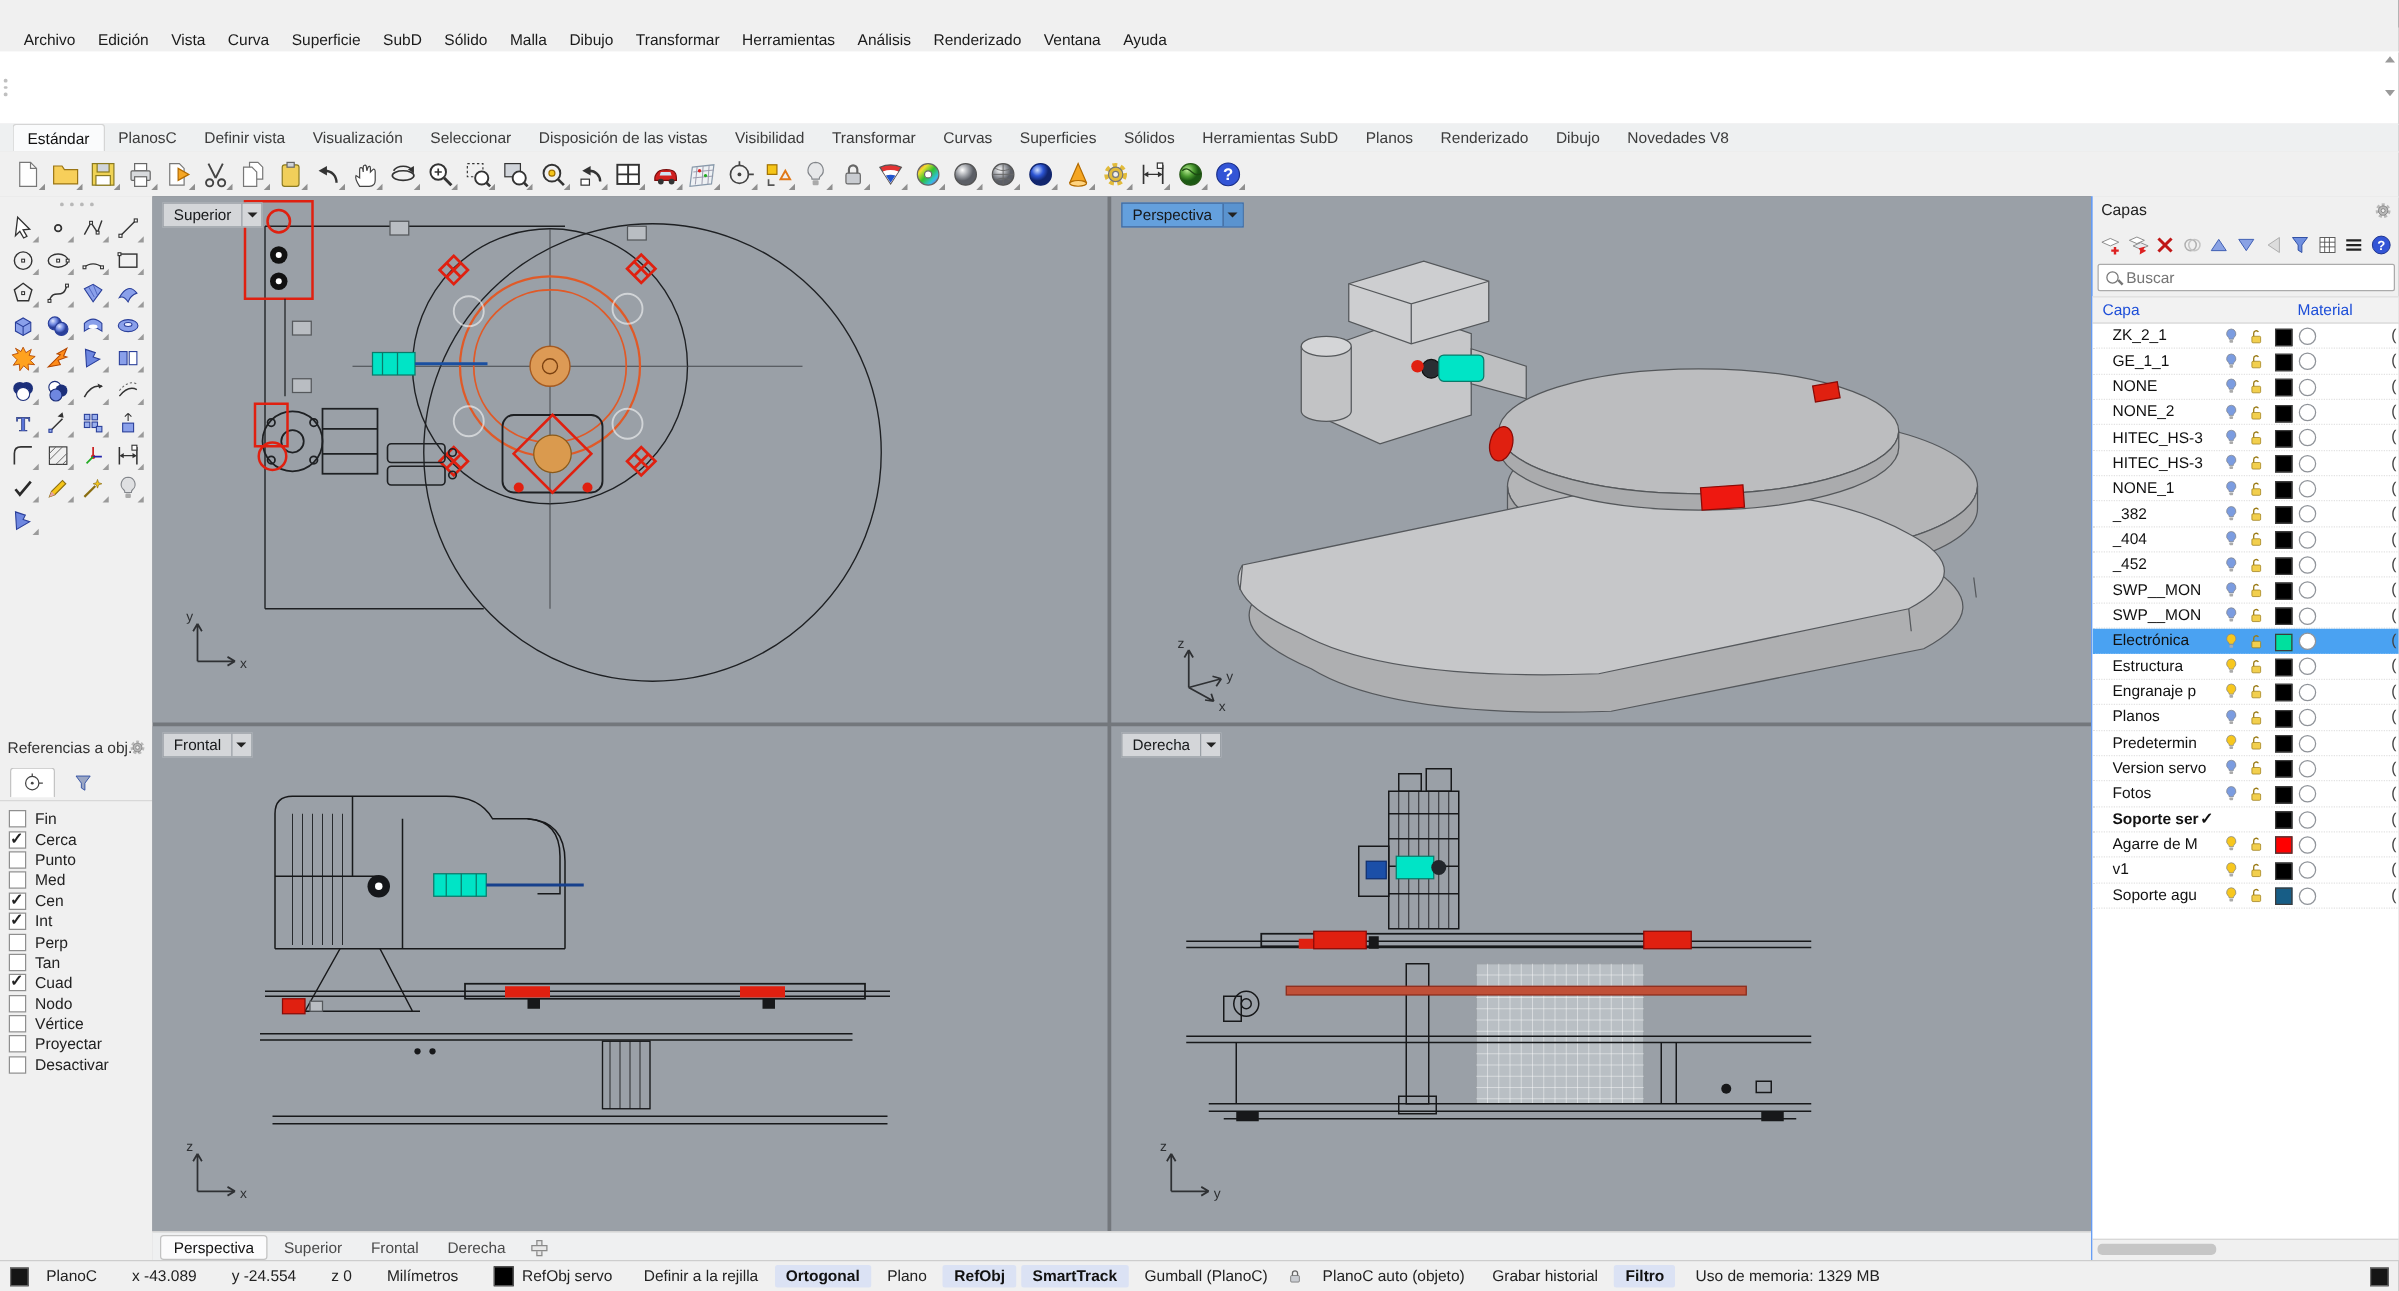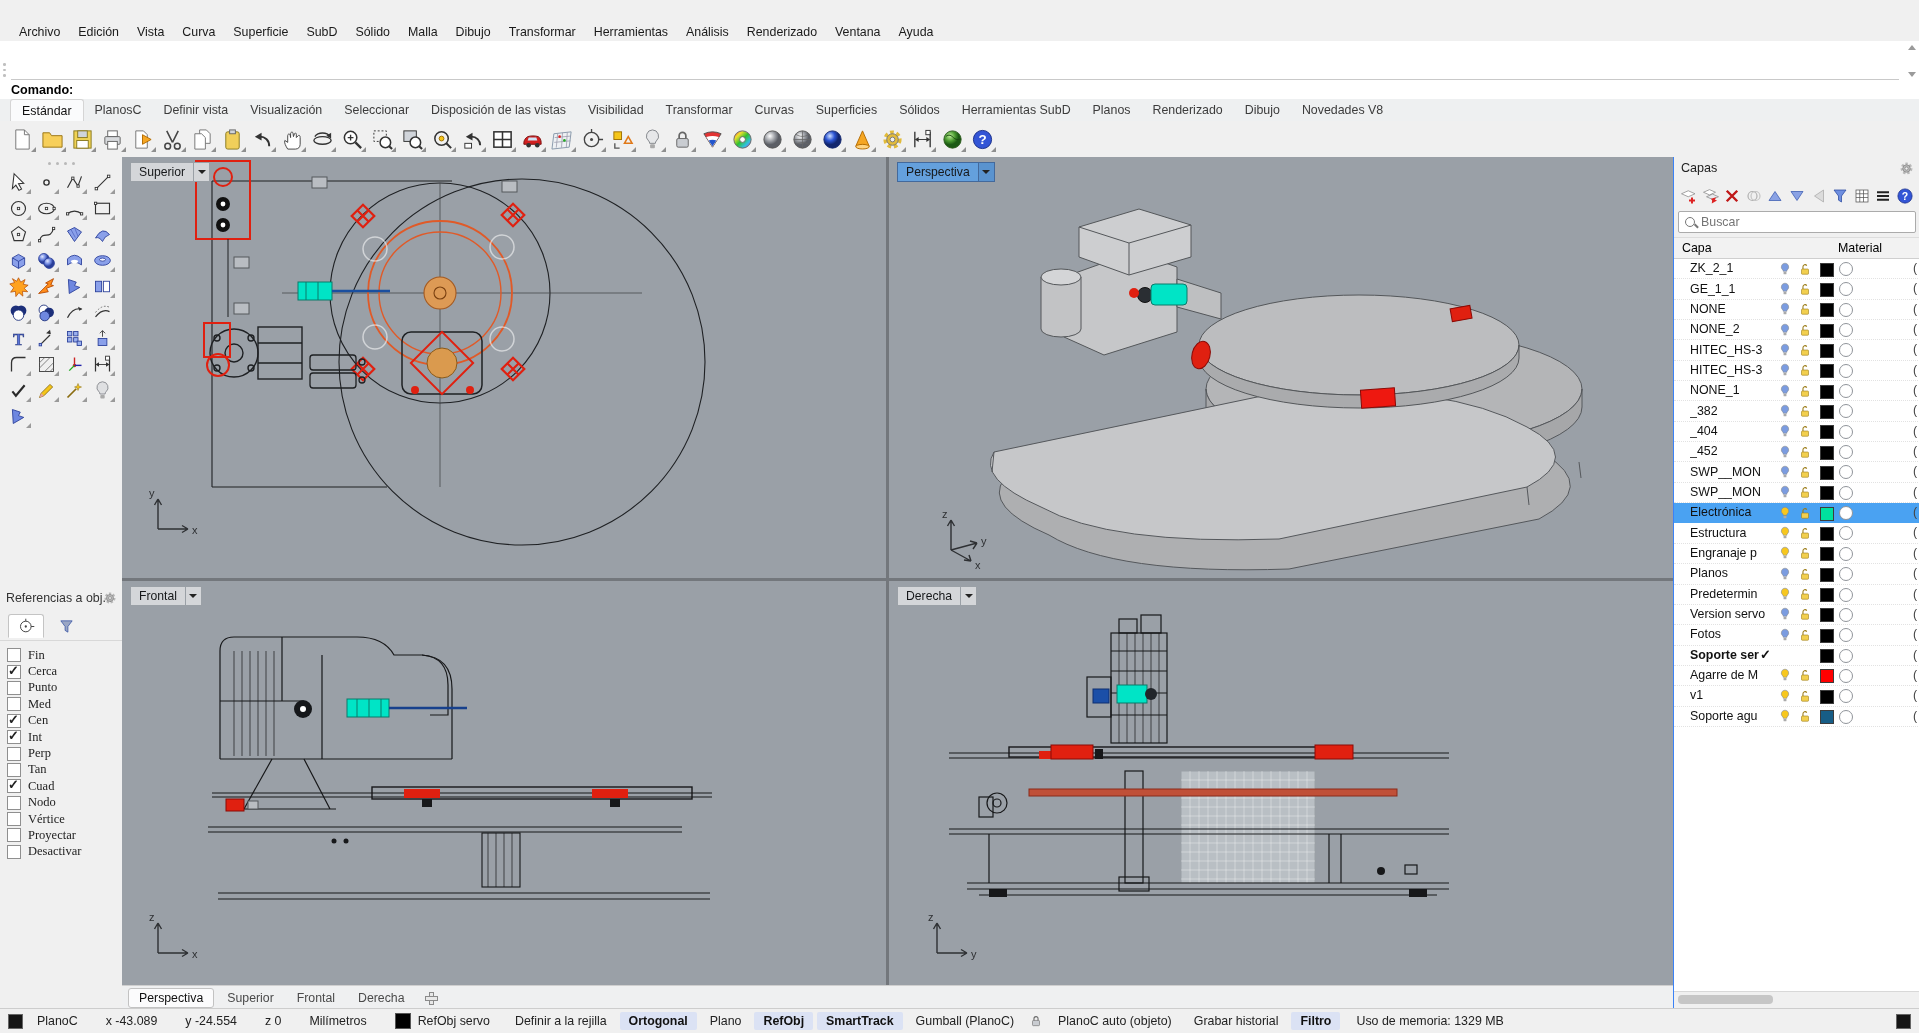--- a/index.html
+++ b/index.html
@@ -48,21 +48,21 @@
   .pbtn svg{width:21px;height:21px;}
   .pbtn::after{content:"";position:absolute;right:1px;bottom:1px;width:0;height:0;border-left:5px solid transparent;border-bottom:5px solid #9a9a9a;}
   
   .osnap{position:absolute;left:0;top:431px;width:100%;}
   .os-head{position:relative;height:20px;font-size:12.4px;color:#333;padding:3px 0 0 6px;}
   .os-gear{position:absolute;right:5px;top:3px;width:14px;height:14px;color:#a8a8a8;}
   .os-tabs{display:flex;gap:4px;padding:3px 0 2px 8px;border-bottom:1px solid #d8d8d8;}
   .os-tab{width:34px;height:22px;display:flex;align-items:center;justify-content:center;border:1px solid transparent;}
   .os-tab.active{background:#fff;border-color:#c4c4c4;border-radius:3px 3px 0 0;border-bottom-color:#fff;}
   .os-tab svg{width:17px;height:17px;}
-  .oslist{padding:6px 0 0 7px;font-family:Liberation Serif, serif;}
+  .oslist{padding:6px 0 0 7px;}
   .osrow{display:flex;align-items:center;height:16.4px;font-size:12.5px;color:#222;}
   .oscb{width:12px;height:12px;background:#fff;border:1px solid #8f8f8f;margin-right:7px;position:relative;flex:0 0 auto;}
   .oscb.ck::after{content:"✓";position:absolute;left:0px;top:-3px;font-size:13px;font-weight:bold;color:#222;}
   
   .viewarea{position:absolute;left:122px;top:157px;width:1551px;height:828px;background:#73777c;}
   .vp{position:absolute;background:#9aa0a7;overflow:hidden;}
   .vp svg.draw{position:absolute;left:0;top:0;}
   .vplab{position:absolute;left:8px;top:5px;display:flex;align-items:stretch;font-size:12.2px;background:#d4d6d9;border:1px solid #9aa0a6;color:#16181a;z-index:2;}
   .vplab .tx{padding:2px 8px;}
   .vplab .dd{width:15px;display:flex;align-items:center;justify-content:center;border-left:1px solid #9aa0a6;}
@@ -79,21 +79,21 @@
   .capas{position:absolute;left:1673px;top:157px;width:246px;height:851px;background:#f0f0f0;border-left:1px solid #3b82f6;display:flex;flex-direction:column;}
   .cap-title{position:relative;height:22px;font-size:12.6px;color:#222;padding:4px 0 0 7px;}
   .cap-gear{position:absolute;right:6px;top:4px;width:15px;height:15px;color:#a8a8a8;}
   .cap-tools{height:26px;display:flex;align-items:center;justify-content:space-between;padding:0 5px;}
   .cap-tools .tico{width:20px;height:20px;display:flex;align-items:center;justify-content:center;}
   .cap-tools svg{width:18px;height:18px;}
   .cap-search{height:20px;margin:2px 4px 4px 4px;background:#fff;border:1px solid #ababab;border-radius:2px;display:flex;align-items:center;}
   .mag{width:8px;height:8px;border:1.6px solid #777;border-radius:50%;position:relative;margin:0 4px 0 6px;flex:0 0 auto;}
   .mag::after{content:"";position:absolute;width:5px;height:1.6px;background:#777;transform:rotate(45deg);right:-4.5px;bottom:-1px;}
   .cap-search input{flex:1;border:0;outline:0;background:transparent;font-size:12.4px;color:#444;font-family:"Liberation Sans",sans-serif;}
-  .lhead{position:relative;height:20px;background:#f2f2f2;border-top:1px solid #ddd;border-bottom:1px solid #cfcfcf;font-size:12.4px;color:#000000;}
+  .lhead{position:relative;height:20px;background:#f2f2f2;border-top:1px solid #ddd;border-bottom:1px solid #cfcfcf;font-size:12.4px;color:#1d4ed8;}
   .lhead .h1{position:absolute;left:8px;top:3px;} .lhead .h2{position:absolute;left:164px;top:3px;}
   .llist{flex:1;background:#fff;overflow:hidden;position:relative;}
   .lrow{position:relative;height:19.35px;border-bottom:1px dotted #e2e2e2;font-size:12.4px;color:#111;}
   .lrow.sel{background:#4aa2f2;border-bottom-color:#4aa2f2;}
   .lname{position:absolute;left:16px;top:2.2px;width:84px;overflow:hidden;white-space:nowrap;}
   .lname.b{font-weight:bold;}
   .lcheck{position:absolute;left:86px;top:1px;font-weight:bold;font-size:13px;}
   .lbulb{position:absolute;left:104px;top:2.6px;width:14px;height:14px;}
   .lbulb svg{width:14px;height:14px;}
   .llock{position:absolute;left:124px;top:2.6px;width:14px;height:14px;}
@@ -502,21 +502,20 @@
       <span class="mitem">Ventana</span>
       <span class="mitem">Ayuda</span>
     </div>
 
   <div class="cmdarea">
     <div class="cmd-grip">
         <i></i>
         <i></i>
         <i></i>
       </div>
-    <div class="cmd-prompt">Comando:</div>
     <div class="cmd-scroll">
         <span class="up"></span>
         <span class="dn"></span>
       </div>
   </div>
 
   <div class="trow" id="tabrow">
       <span class="ttab active">Estándar</span>
       <span class="ttab">PlanosC</span>
       <span class="ttab">Definir vista</span>

